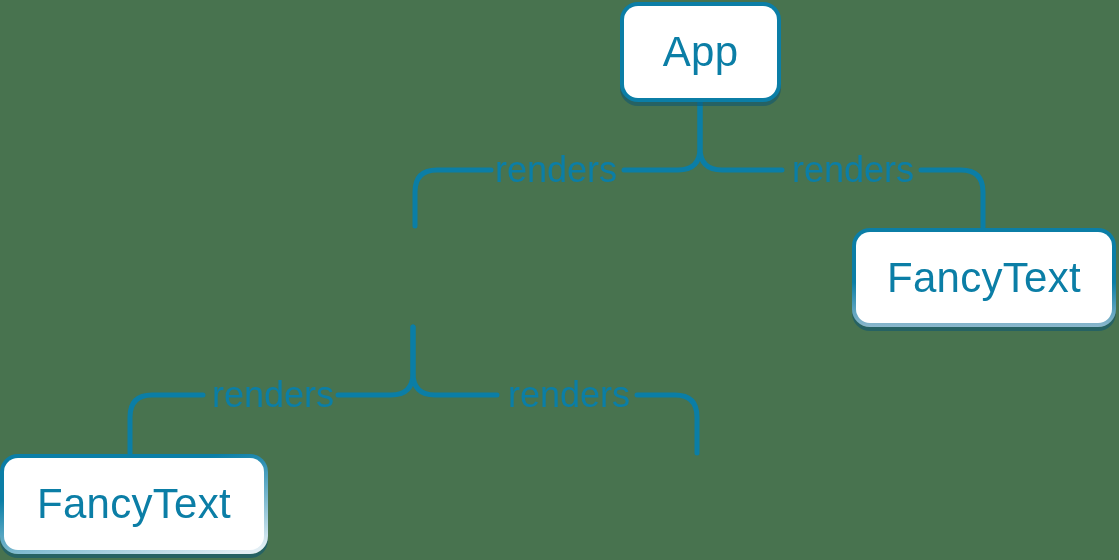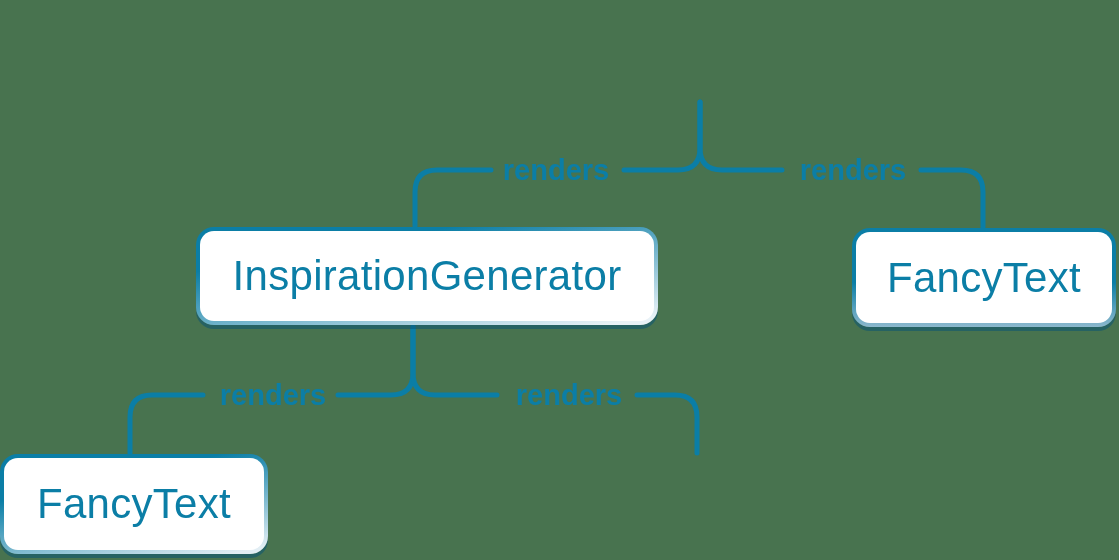--- a/index.html
+++ b/index.html
@@ -40,22 +40,22 @@
     color:var(--accent);
     font-size:42px;
     line-height:1;
     letter-spacing:0.3px;
     white-space:nowrap;
   }
   .edge-label{
     position:absolute;
     transform:translate(-50%,-50%);
     color:var(--accent);
-    font-size:29px;
-    font-weight:bold;
+    font-size:36px;
+    font-weight:normal;
     line-height:1;
     white-space:nowrap;
   }
   
   .node-app        {left:620px; top:2px;   width:161px; height:100px; background:var(--accent);}
   .node-ig         {left:196px; top:227px; width:462px; height:98px;  background:linear-gradient(170deg, var(--accent) 25%, #e9f2f7 95%);}
   .node-ft-top     {left:852px; top:228px; width:264px; height:99px;  background:linear-gradient(180deg, var(--accent) 55%, #8cb8cd 100%);}
   .node-ft-bottom  {left:0px;   top:454px; width:268px; height:100px; background:linear-gradient(168deg, var(--accent) 30%, #e2eef4 95%);}
   .node-copyright  {left:566px; top:454px; width:268px; height:100px; background:linear-gradient(205deg, var(--accent) 40%, #e9f2f7 95%);}
   
@@ -77,26 +77,26 @@
     <path class="edge" d="M700,102 V148 Q700,170 722,170 H782"></path>
     <path class="edge" d="M921,170 H961 Q983,170 983,192 V227"></path>
 
     <path class="edge" d="M413,327 V373 Q413,395 391,395 H338"></path>
     <path class="edge" d="M203,395 H152 Q130,395 130,417 V453"></path>
 
     <path class="edge" d="M413,327 V373 Q413,395 435,395 H497"></path>
     <path class="edge" d="M637,395 H675 Q697,395 697,417 V453"></path>
   </svg>
 
-
-  <div class="node node-ig">
+  <div class="node node-app">
     <div class="node-inner">
-      <span class="node-label">InspirationGenerator</span>
+      <span class="node-label">App</span>
     </div>
   </div>
+
 
   <div class="node node-ft-top">
     <div class="node-inner">
       <span class="node-label">FancyText</span>
     </div>
   </div>
 
   <div class="node node-ft-bottom">
     <div class="node-inner">
       <span class="node-label">FancyText</span>

